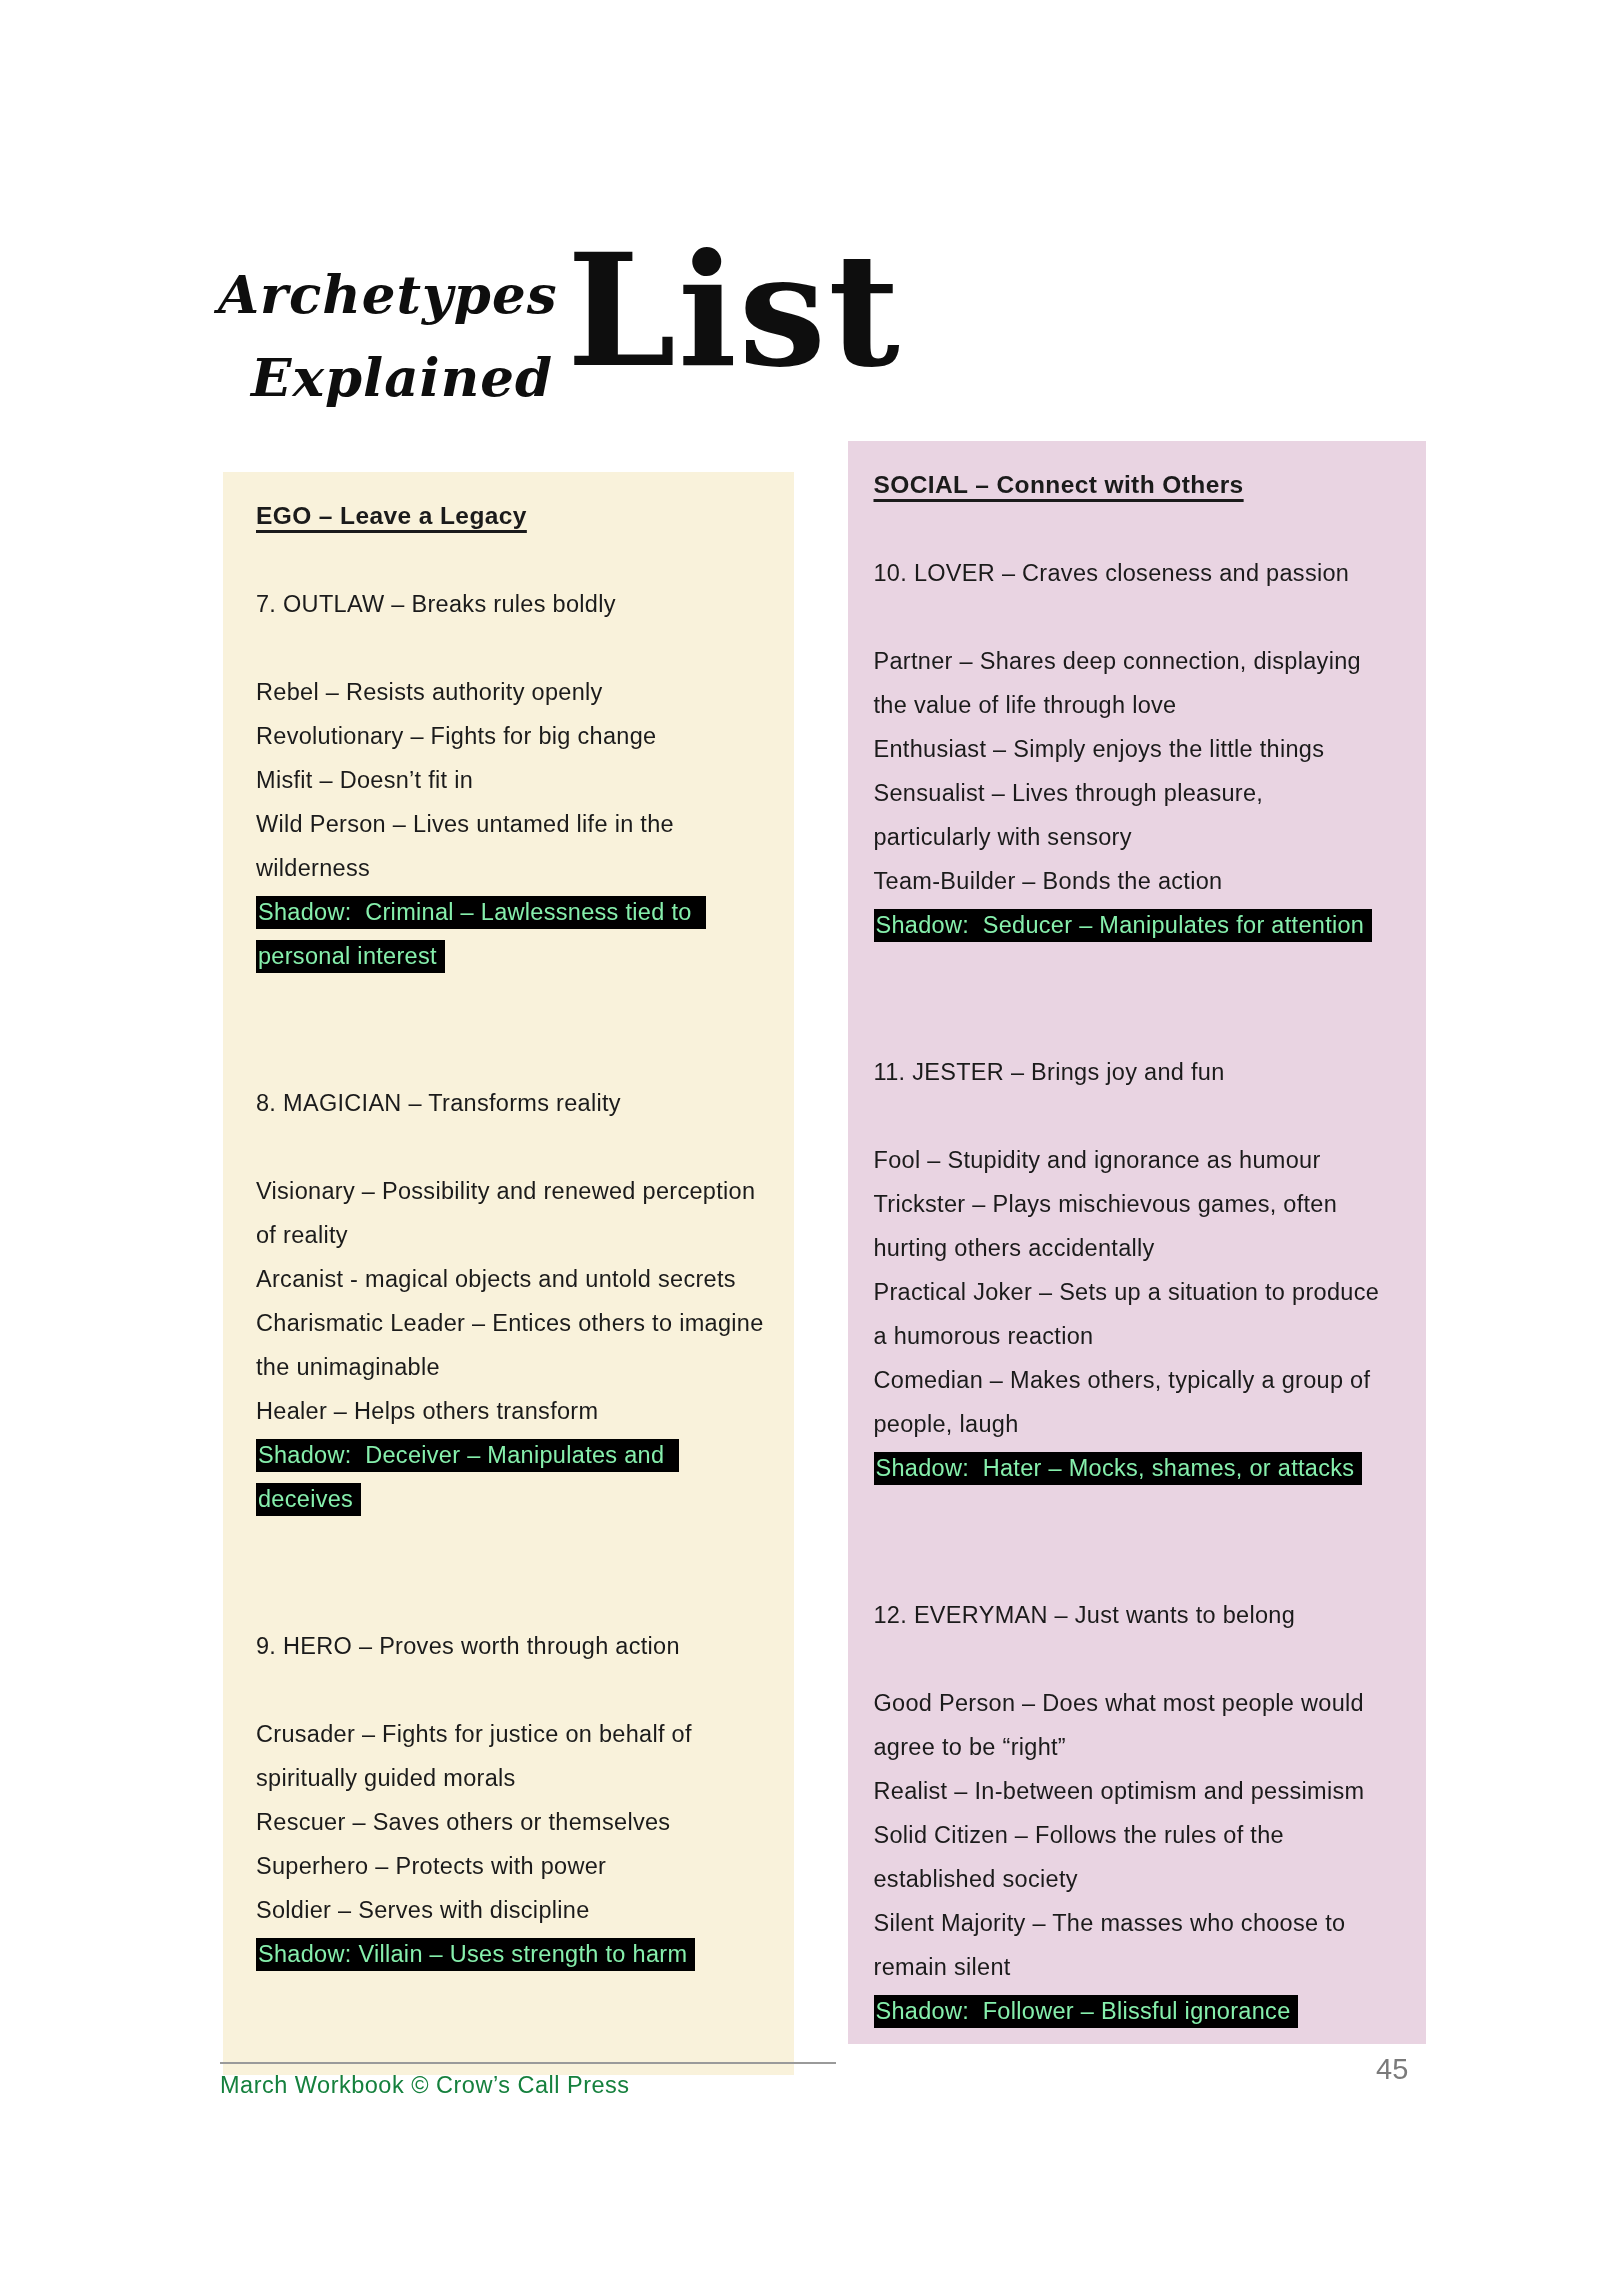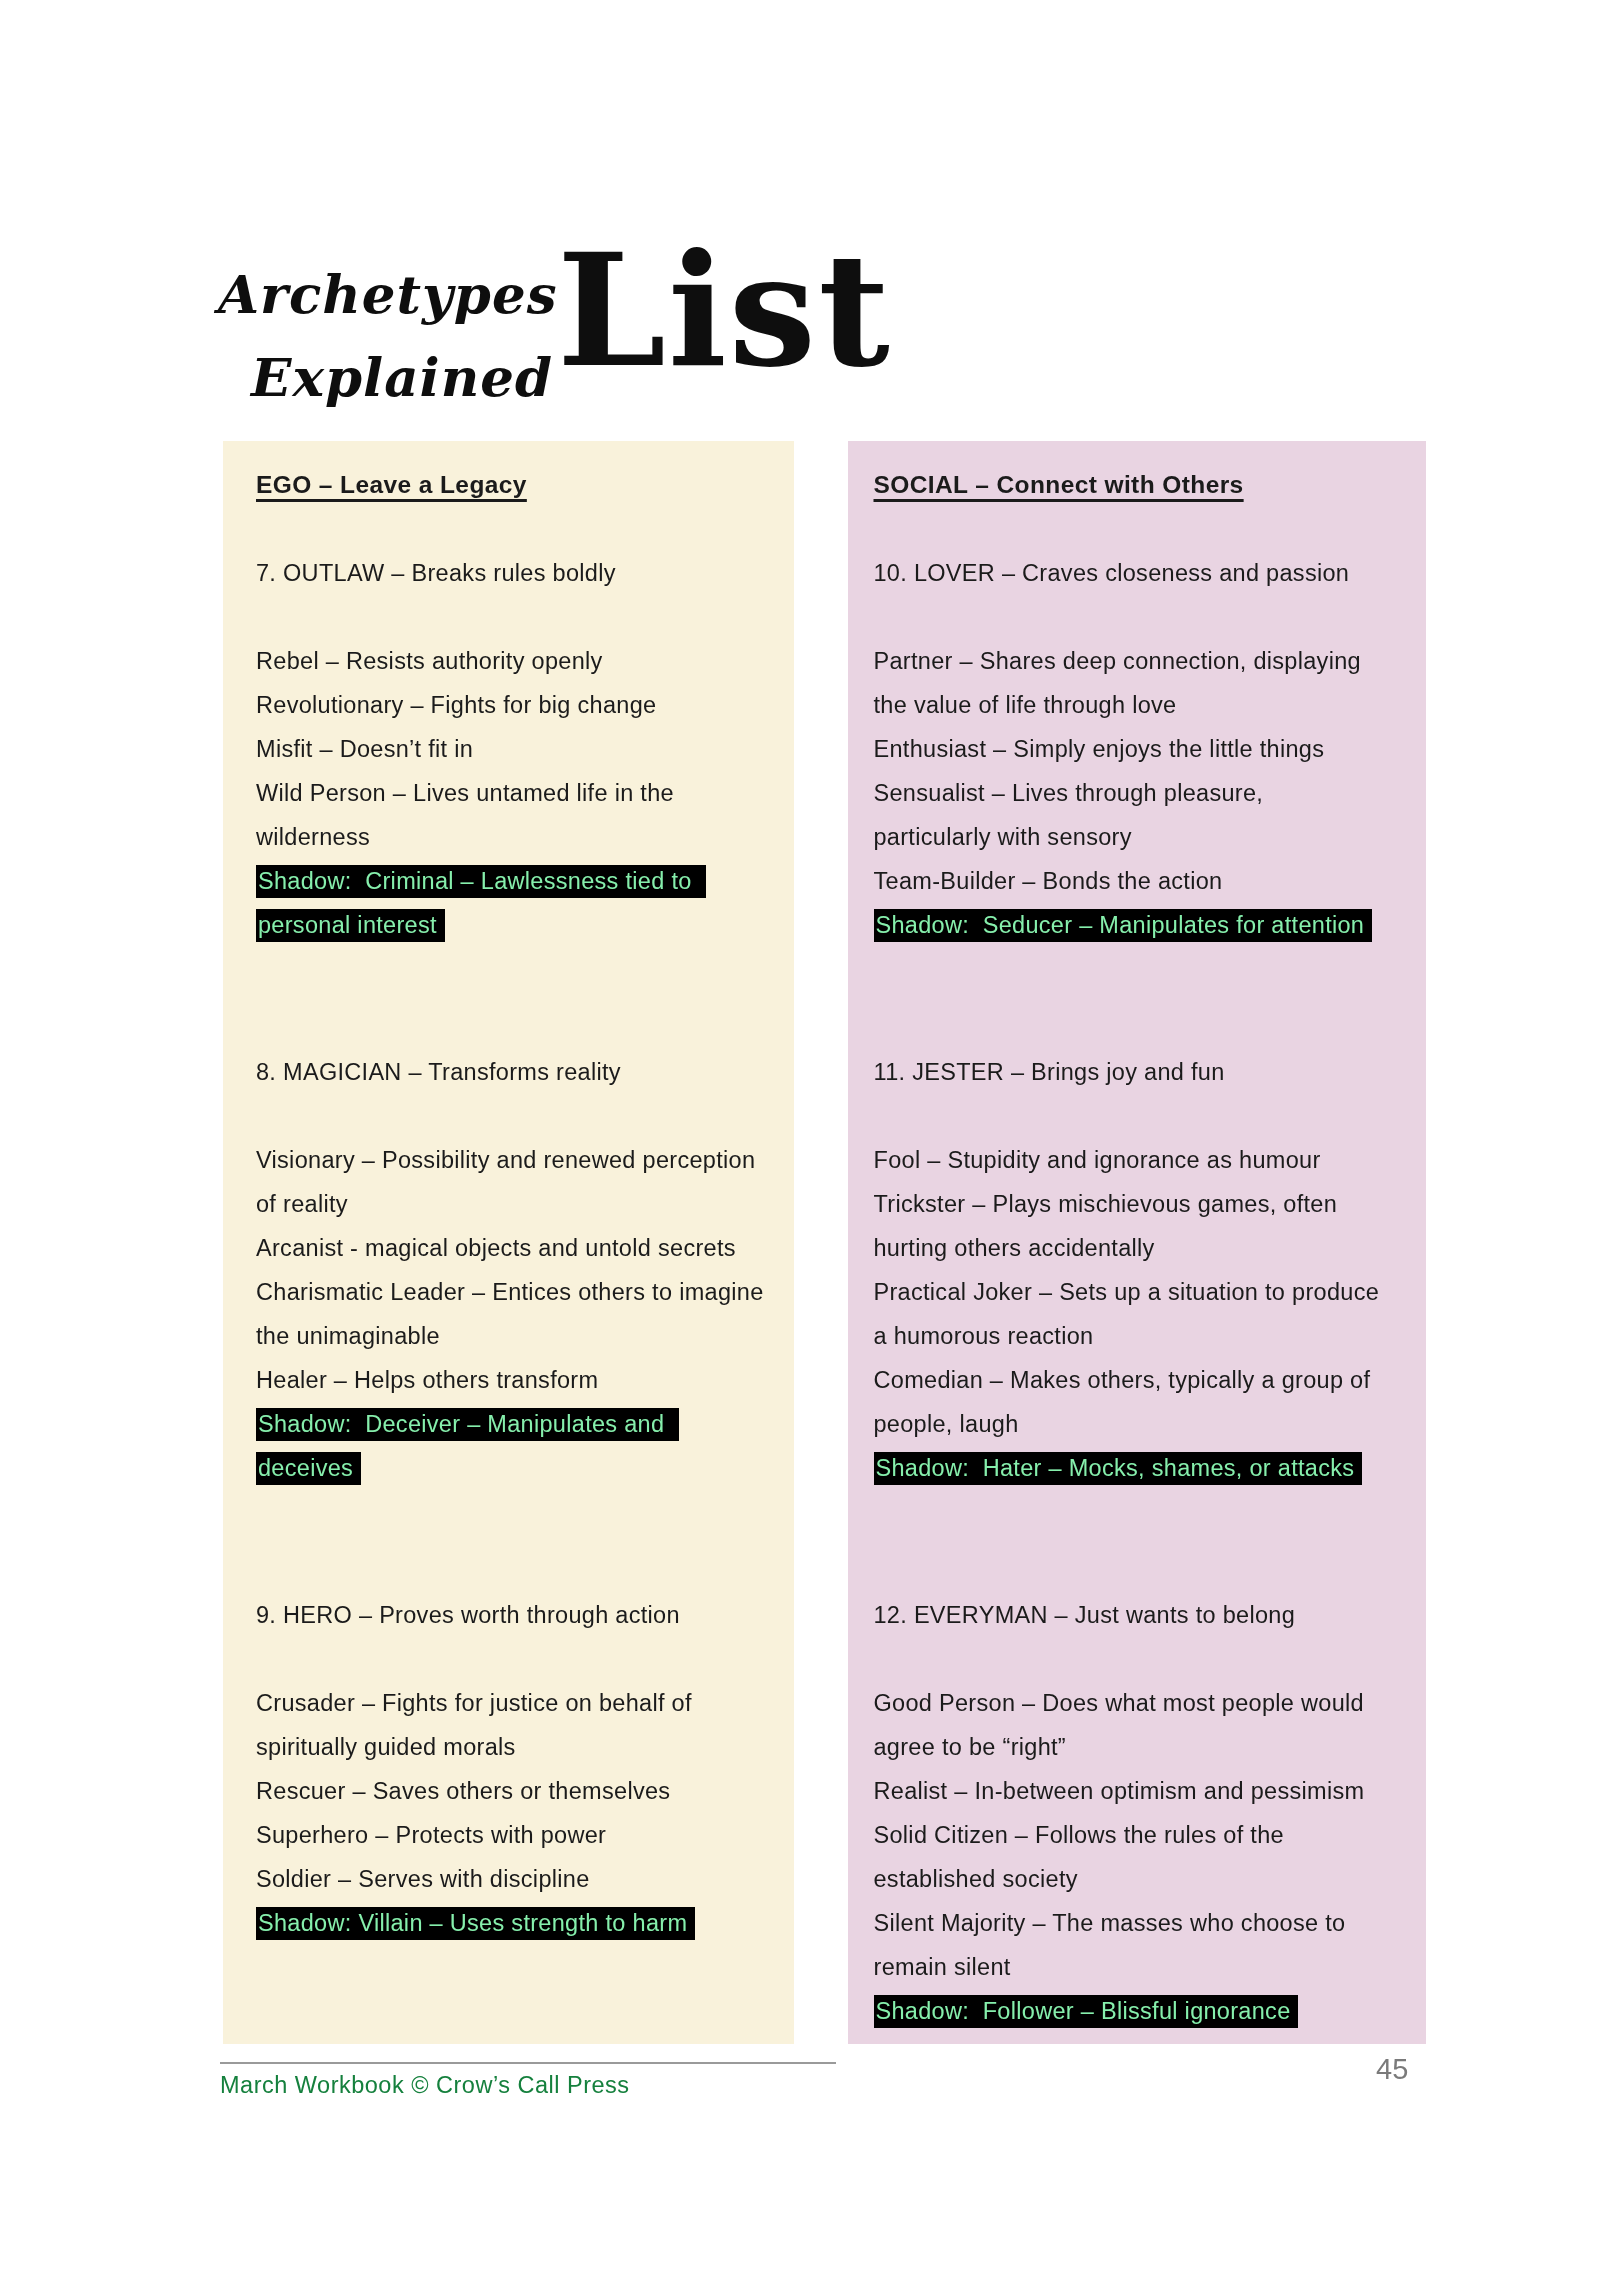--- a/index.html
+++ b/index.html
@@ -8,28 +8,28 @@
     font-family:"Liberation Sans", sans-serif;color:#1b1b1b;overflow:hidden;
   }
   
   .title-block{position:absolute;left:218px;top:247px;width:882px;height:167px;}
   .title-small{
     font-family:"DejaVu Serif", serif;font-style:italic;font-weight:bold;
     font-size:53px;line-height:71px;color:#0e0e0e;letter-spacing:1px;white-space:nowrap;margin-top:12px;
   }
   .title-small.line2{margin-left:33px;}
   .title-big{
-    position:absolute;left:339px;top:-13.7px;
+    position:absolute;left:349px;top:-13.7px;
     font-family:"DejaVu Serif", serif;font-weight:bold;font-size:155px;line-height:1;
     color:#0e0e0e;letter-spacing:2px;
   }
   
   .columns{position:absolute;left:223px;top:441px;display:flex;gap:30px;}
   .column{box-sizing:border-box;height:1603px;}
-  .col-ego{width:571px;padding:21.6px 28px 0 33px;}
+  .col-ego{width:571px;padding:21.6px 28px 0 33px;margin-top:31px;}
   .col-social{width:578px;padding:21.6px 41px 0 25.5px;}
   .col-header{
     margin:0 0 44px 0;font-size:24.5px;font-weight:bold;line-height:44px;
     text-decoration:underline;text-decoration-thickness:2.5px;text-underline-offset:5.9px;
     letter-spacing:0.4px;
   }
   .section + .section{margin-top:103px;}
   .section-heading{font-size:23.5px;line-height:44px;margin:0 0 44px 0;letter-spacing:0.3px;}
   .item{font-size:23.5px;line-height:44px;letter-spacing:0.3px;}
   .shadow-line{font-size:23.5px;line-height:44px;}

